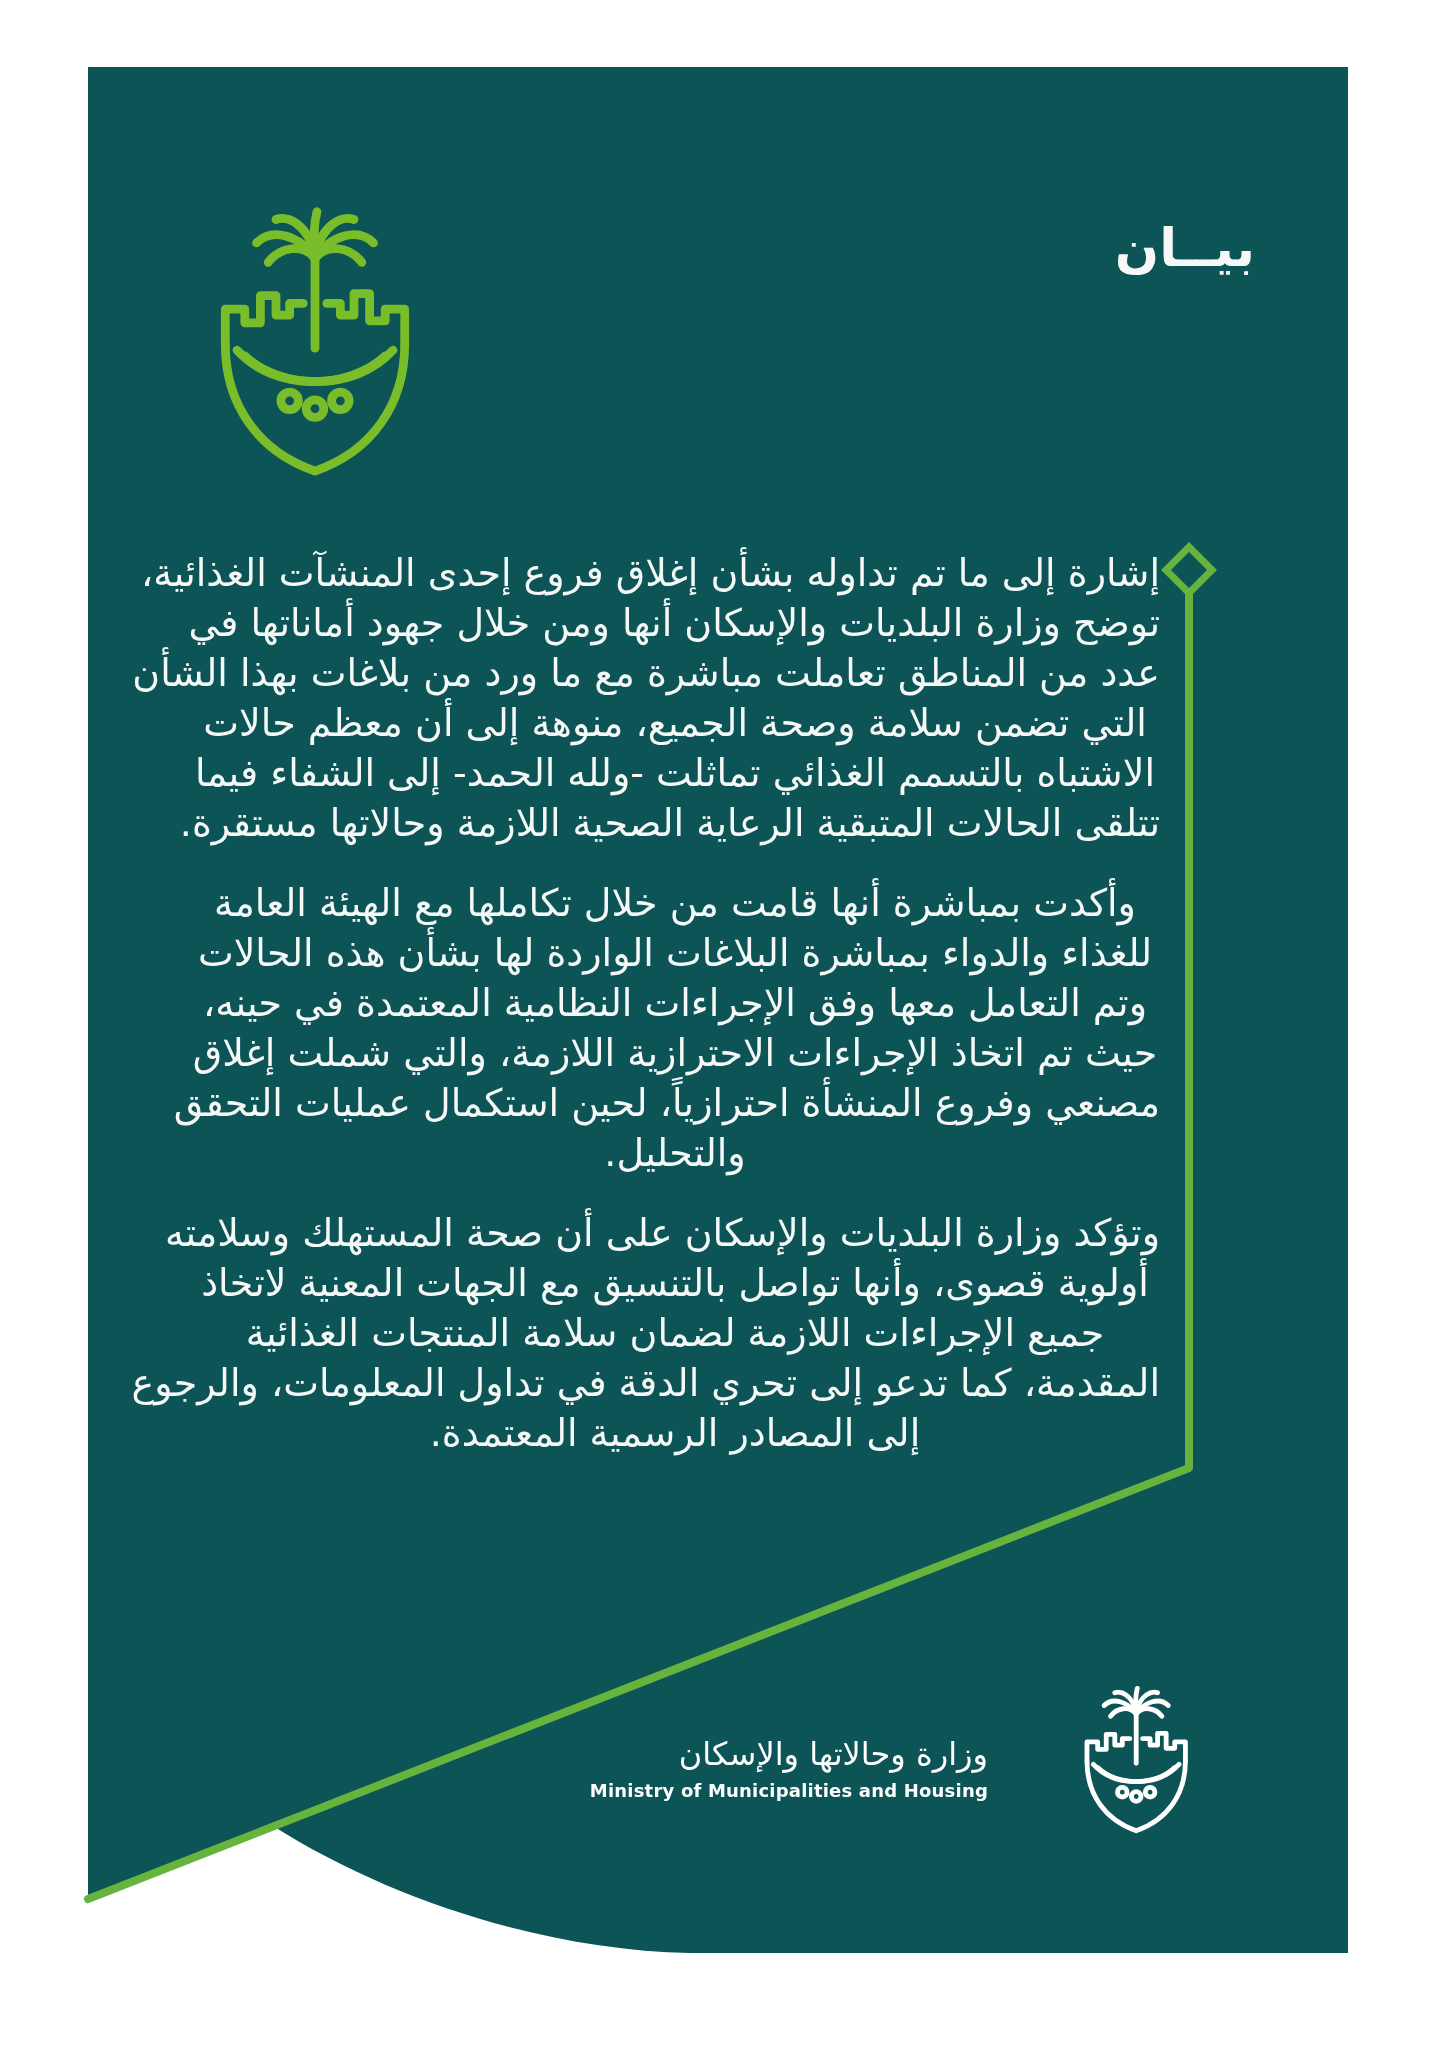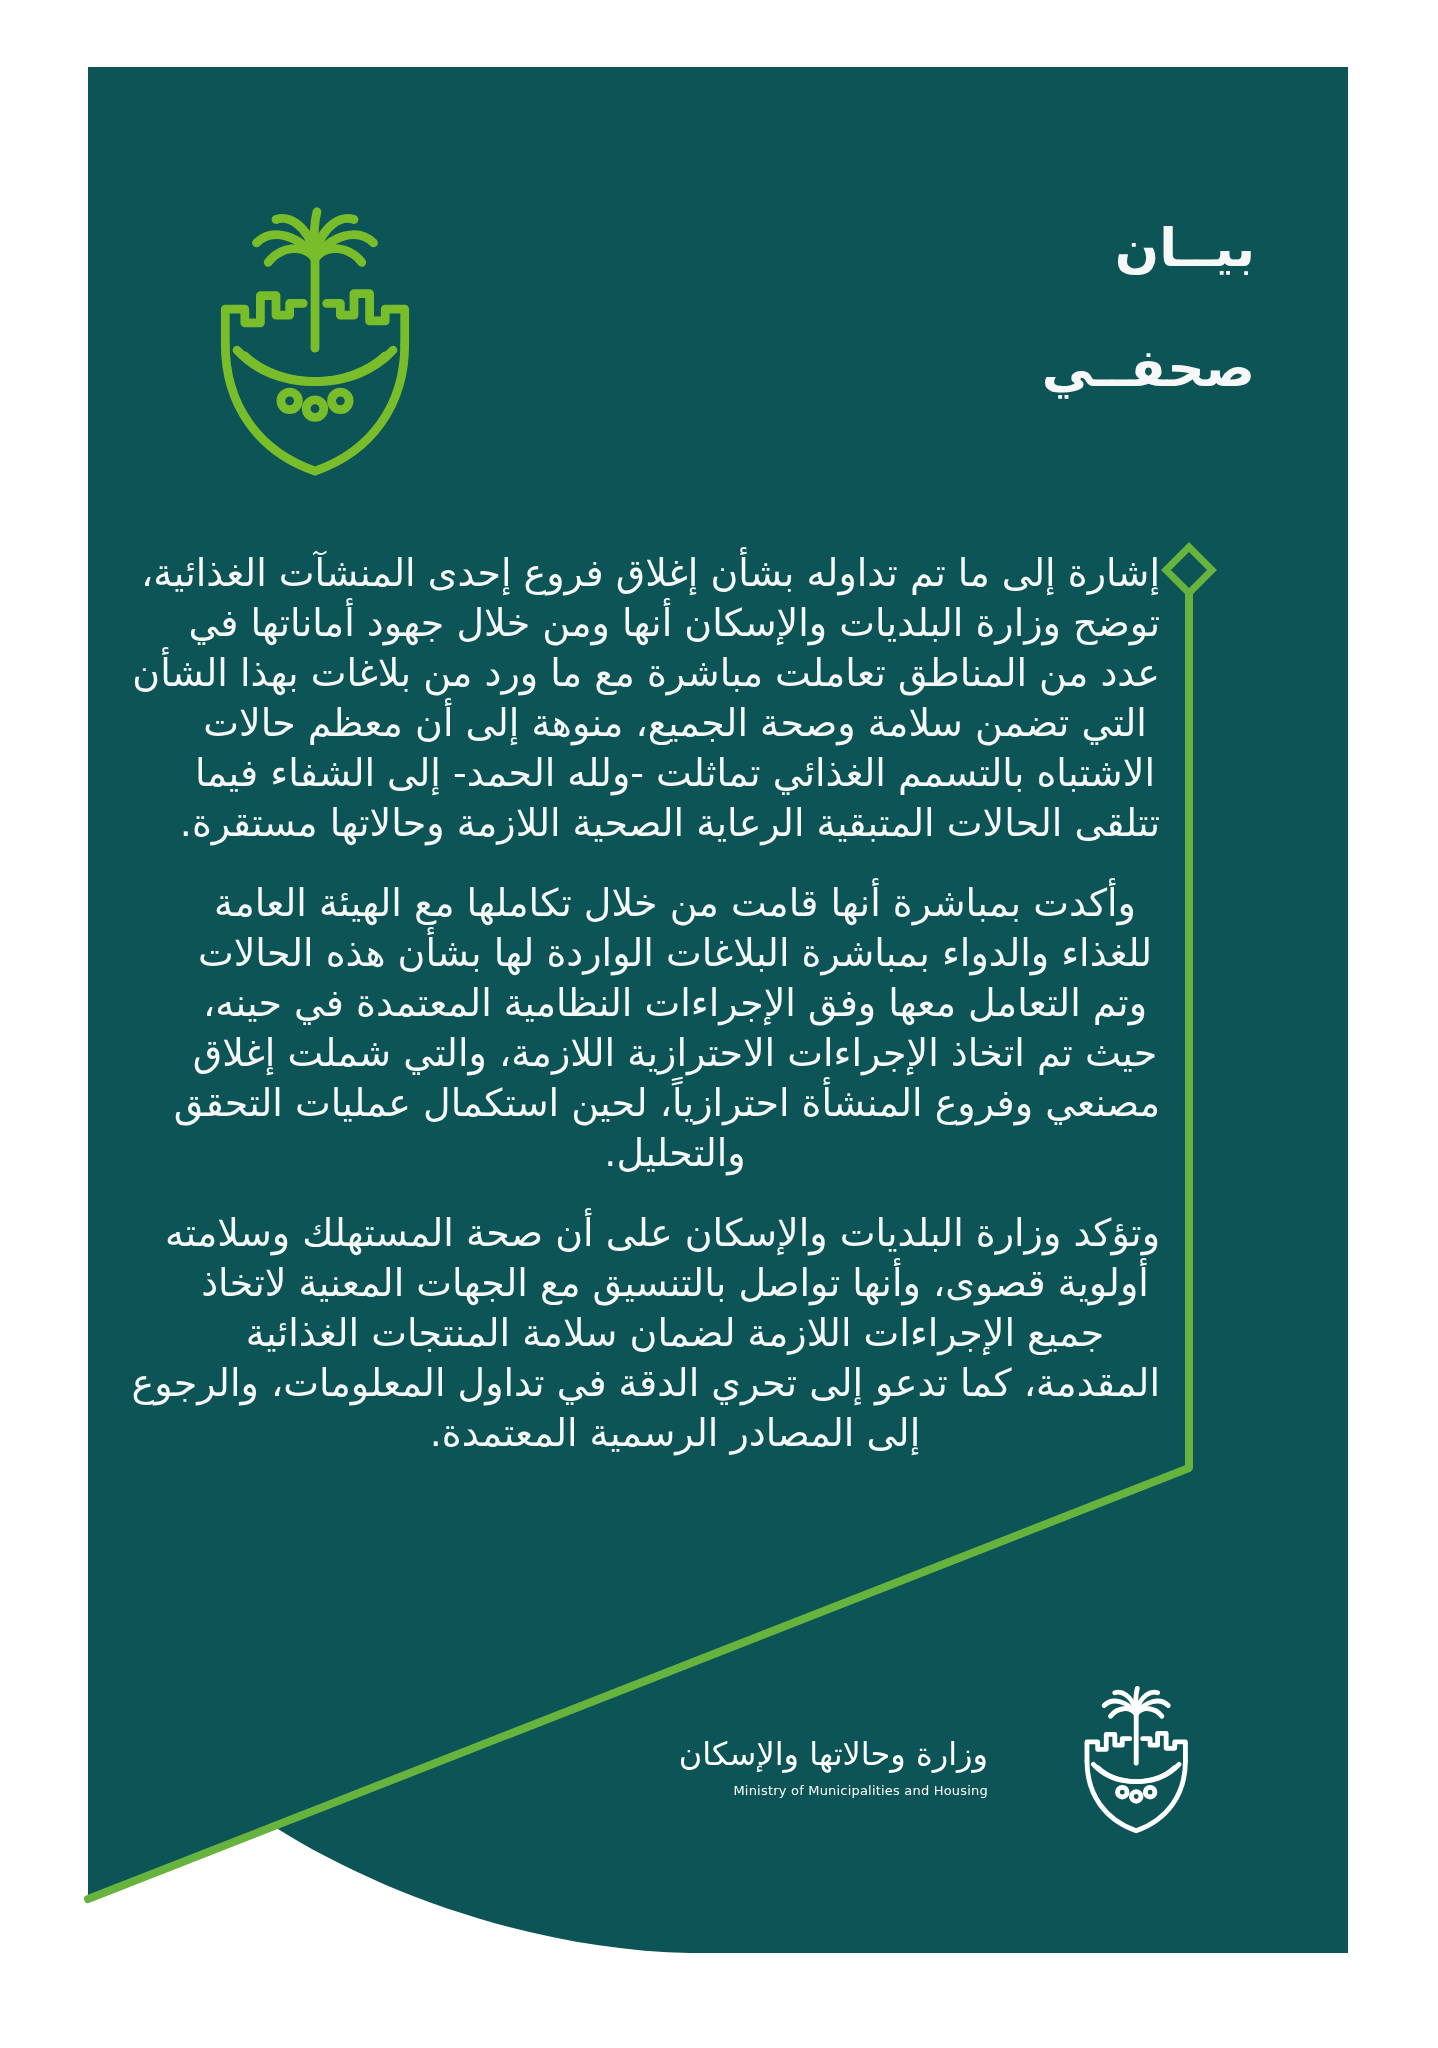--- a/index.html
+++ b/index.html
@@ -52,22 +52,22 @@
     text-align: right;
     color: #ffffff;
   }
   .ministry-name-ar {
     direction: rtl;
     font-size: 32px;
     line-height: 36px;
   }
   .ministry-name-en {
     margin-top: 10px;
-    font-size: 13px;
-    font-weight: normal;
+    font-size: 18px;
+    font-weight: bold;
     line-height: 18px;
     letter-spacing: 0.2px;
   }
 </style>
 </head>
 <body>
 
 <div class="page">
 
   <svg class="bg-art" viewBox="0 0 1438 2048" xmlns="http://www.w3.org/2000/svg">
@@ -105,21 +105,20 @@
 
     <polygon points="1189,547 1212,570 1189,593 1166,570" fill="none" stroke="var(--line-green, #66B33E)" stroke-width="7" stroke-linejoin="miter"></polygon>
 
     <use href="#emblem" class="emblem-green" transform="translate(198,200) scale(1.95)"></use>
 
     <use href="#emblem" class="emblem-white" transform="translate(1072,1682) scale(1.07)"></use>
   </svg>
 
   <div class="title-block">
     <div>بيــان</div>
-    <div>صحفــي</div>
   </div>
 
   <div class="body-text">
     <div class="paragraph">
         <div class="text-line">إشارة إلى ما تم تداوله بشأن إغلاق فروع إحدى المنشآت الغذائية،</div>
         <div class="text-line">توضح وزارة البلديات والإسكان أنها ومن خلال جهود أماناتها في</div>
         <div class="text-line">عدد من المناطق تعاملت مباشرة مع ما ورد من بلاغات بهذا الشأن</div>
         <div class="text-line">التي تضمن سلامة وصحة الجميع، منوهة إلى أن معظم حالات</div>
         <div class="text-line">الاشتباه بالتسمم الغذائي تماثلت -ولله الحمد- إلى الشفاء فيما</div>
         <div class="text-line">تتلقى الحالات المتبقية الرعاية الصحية اللازمة وحالاتها مستقرة.</div>

